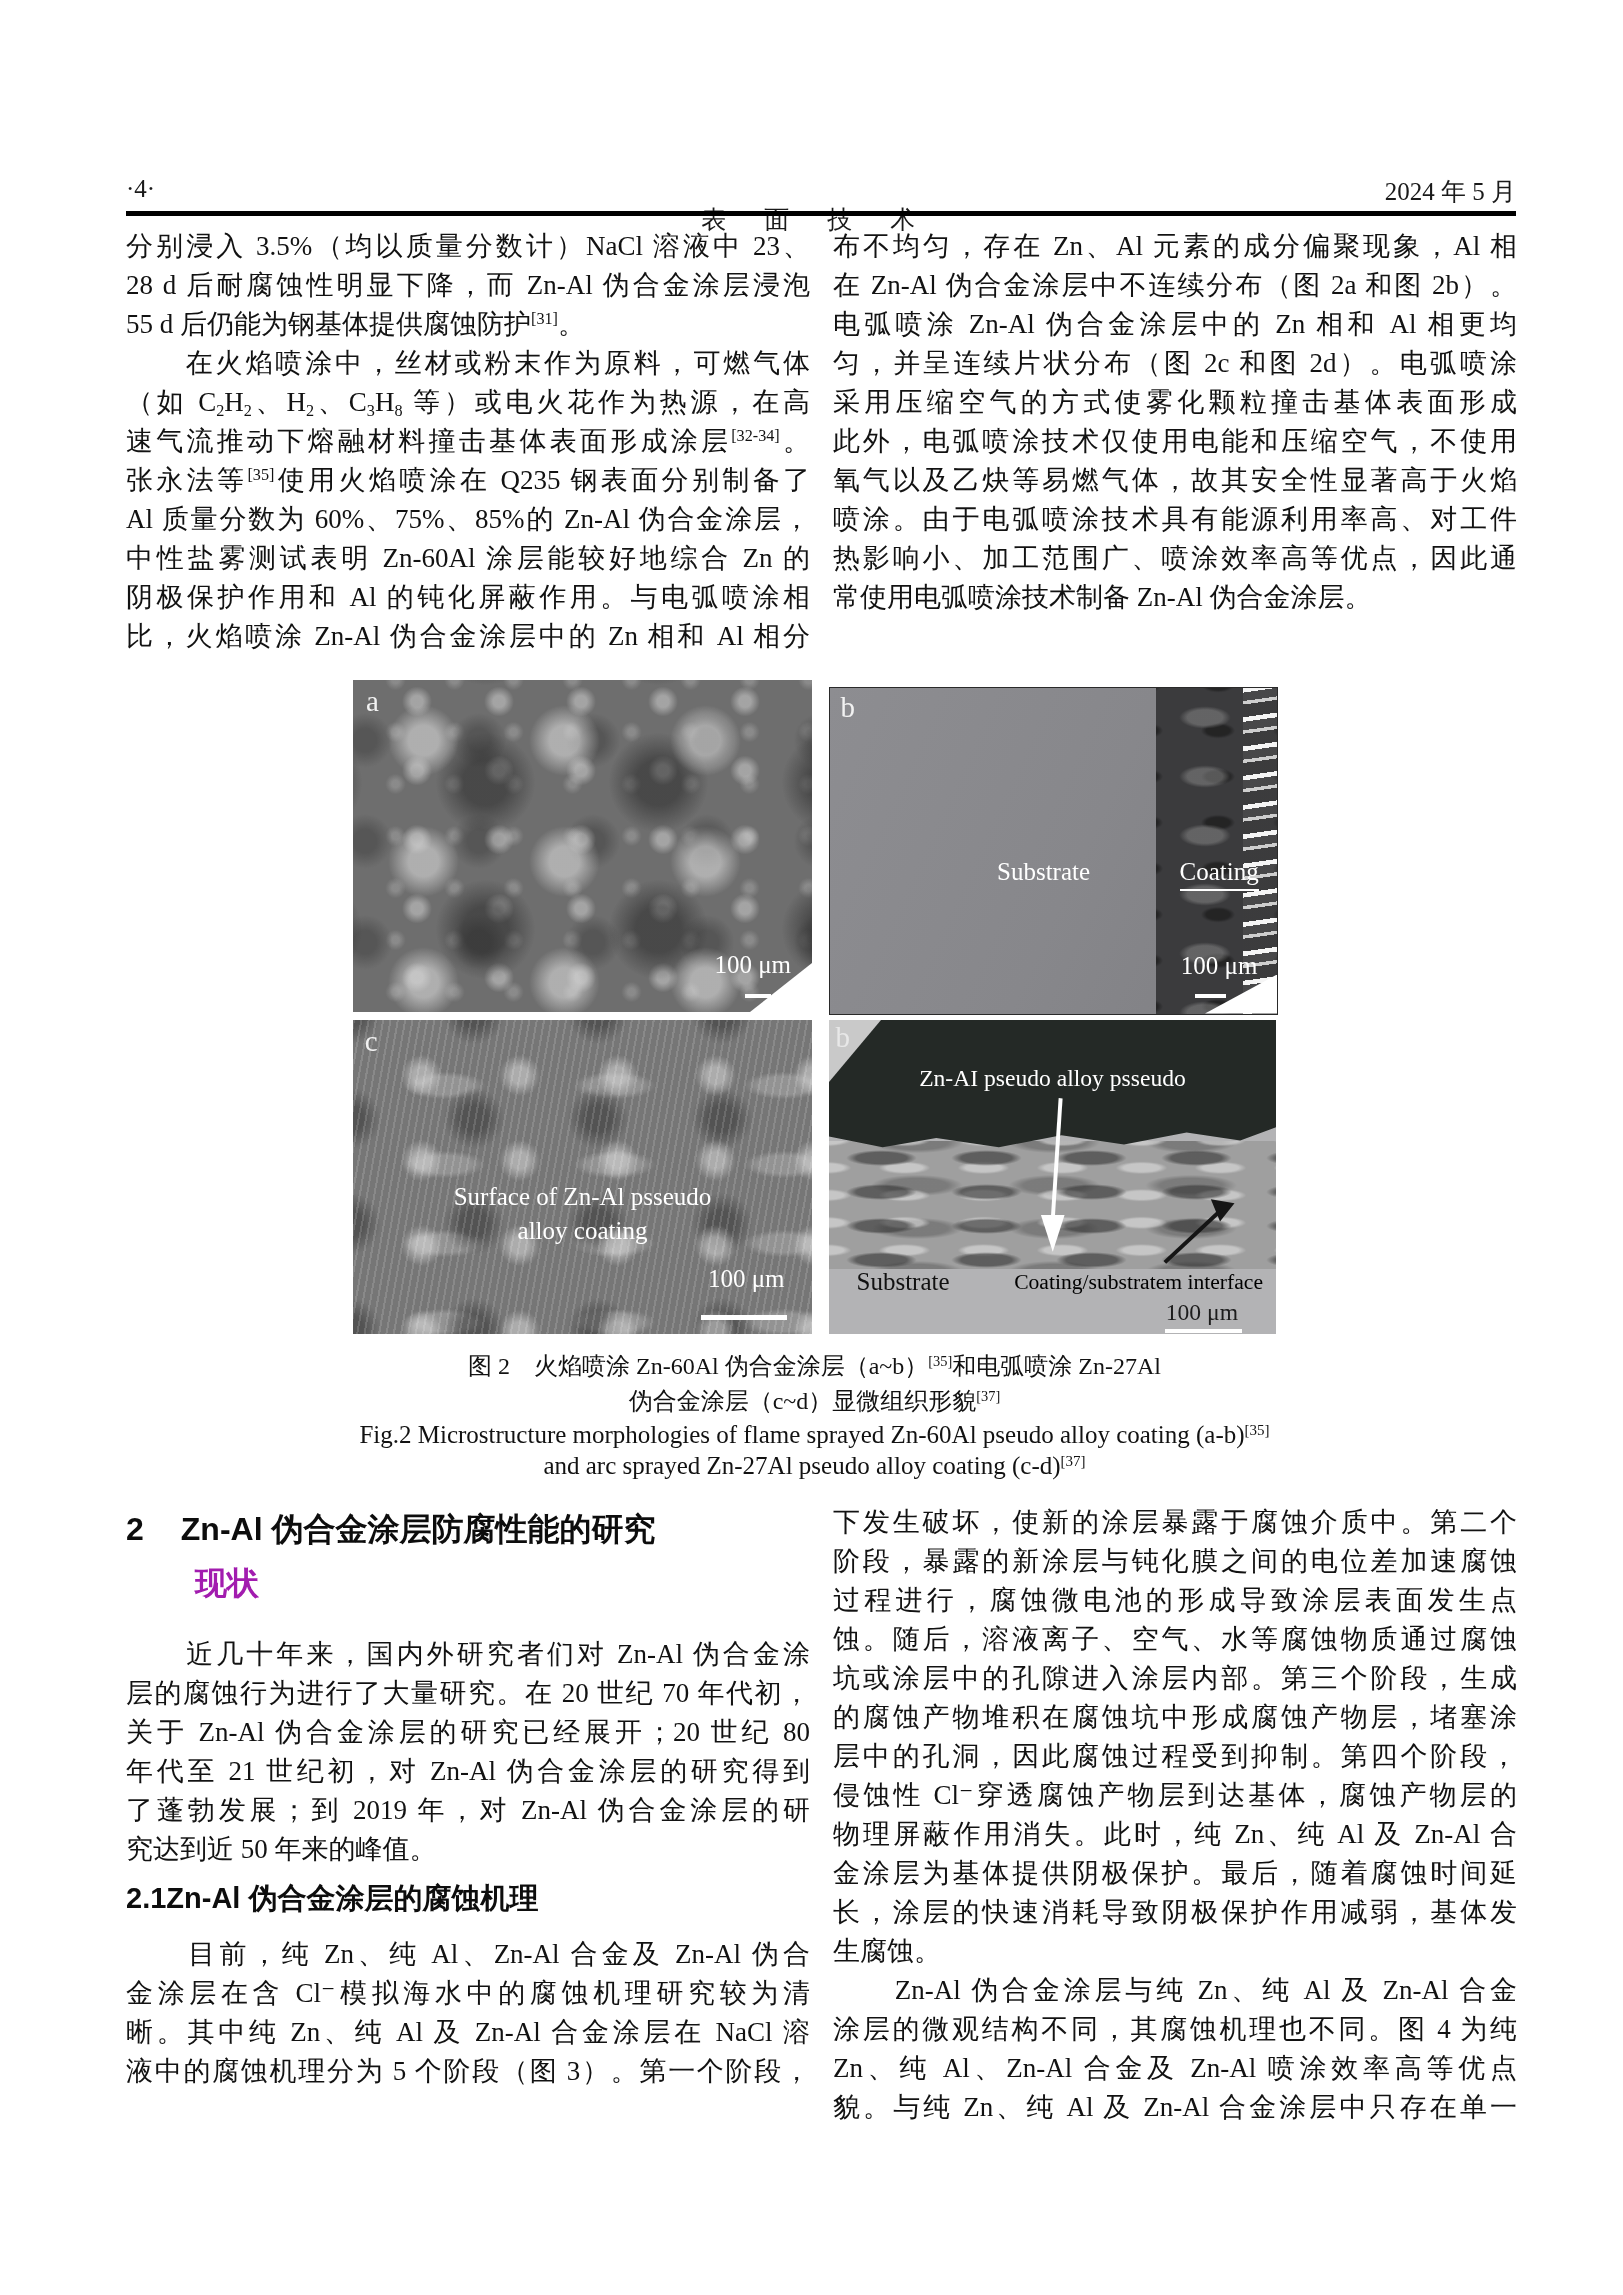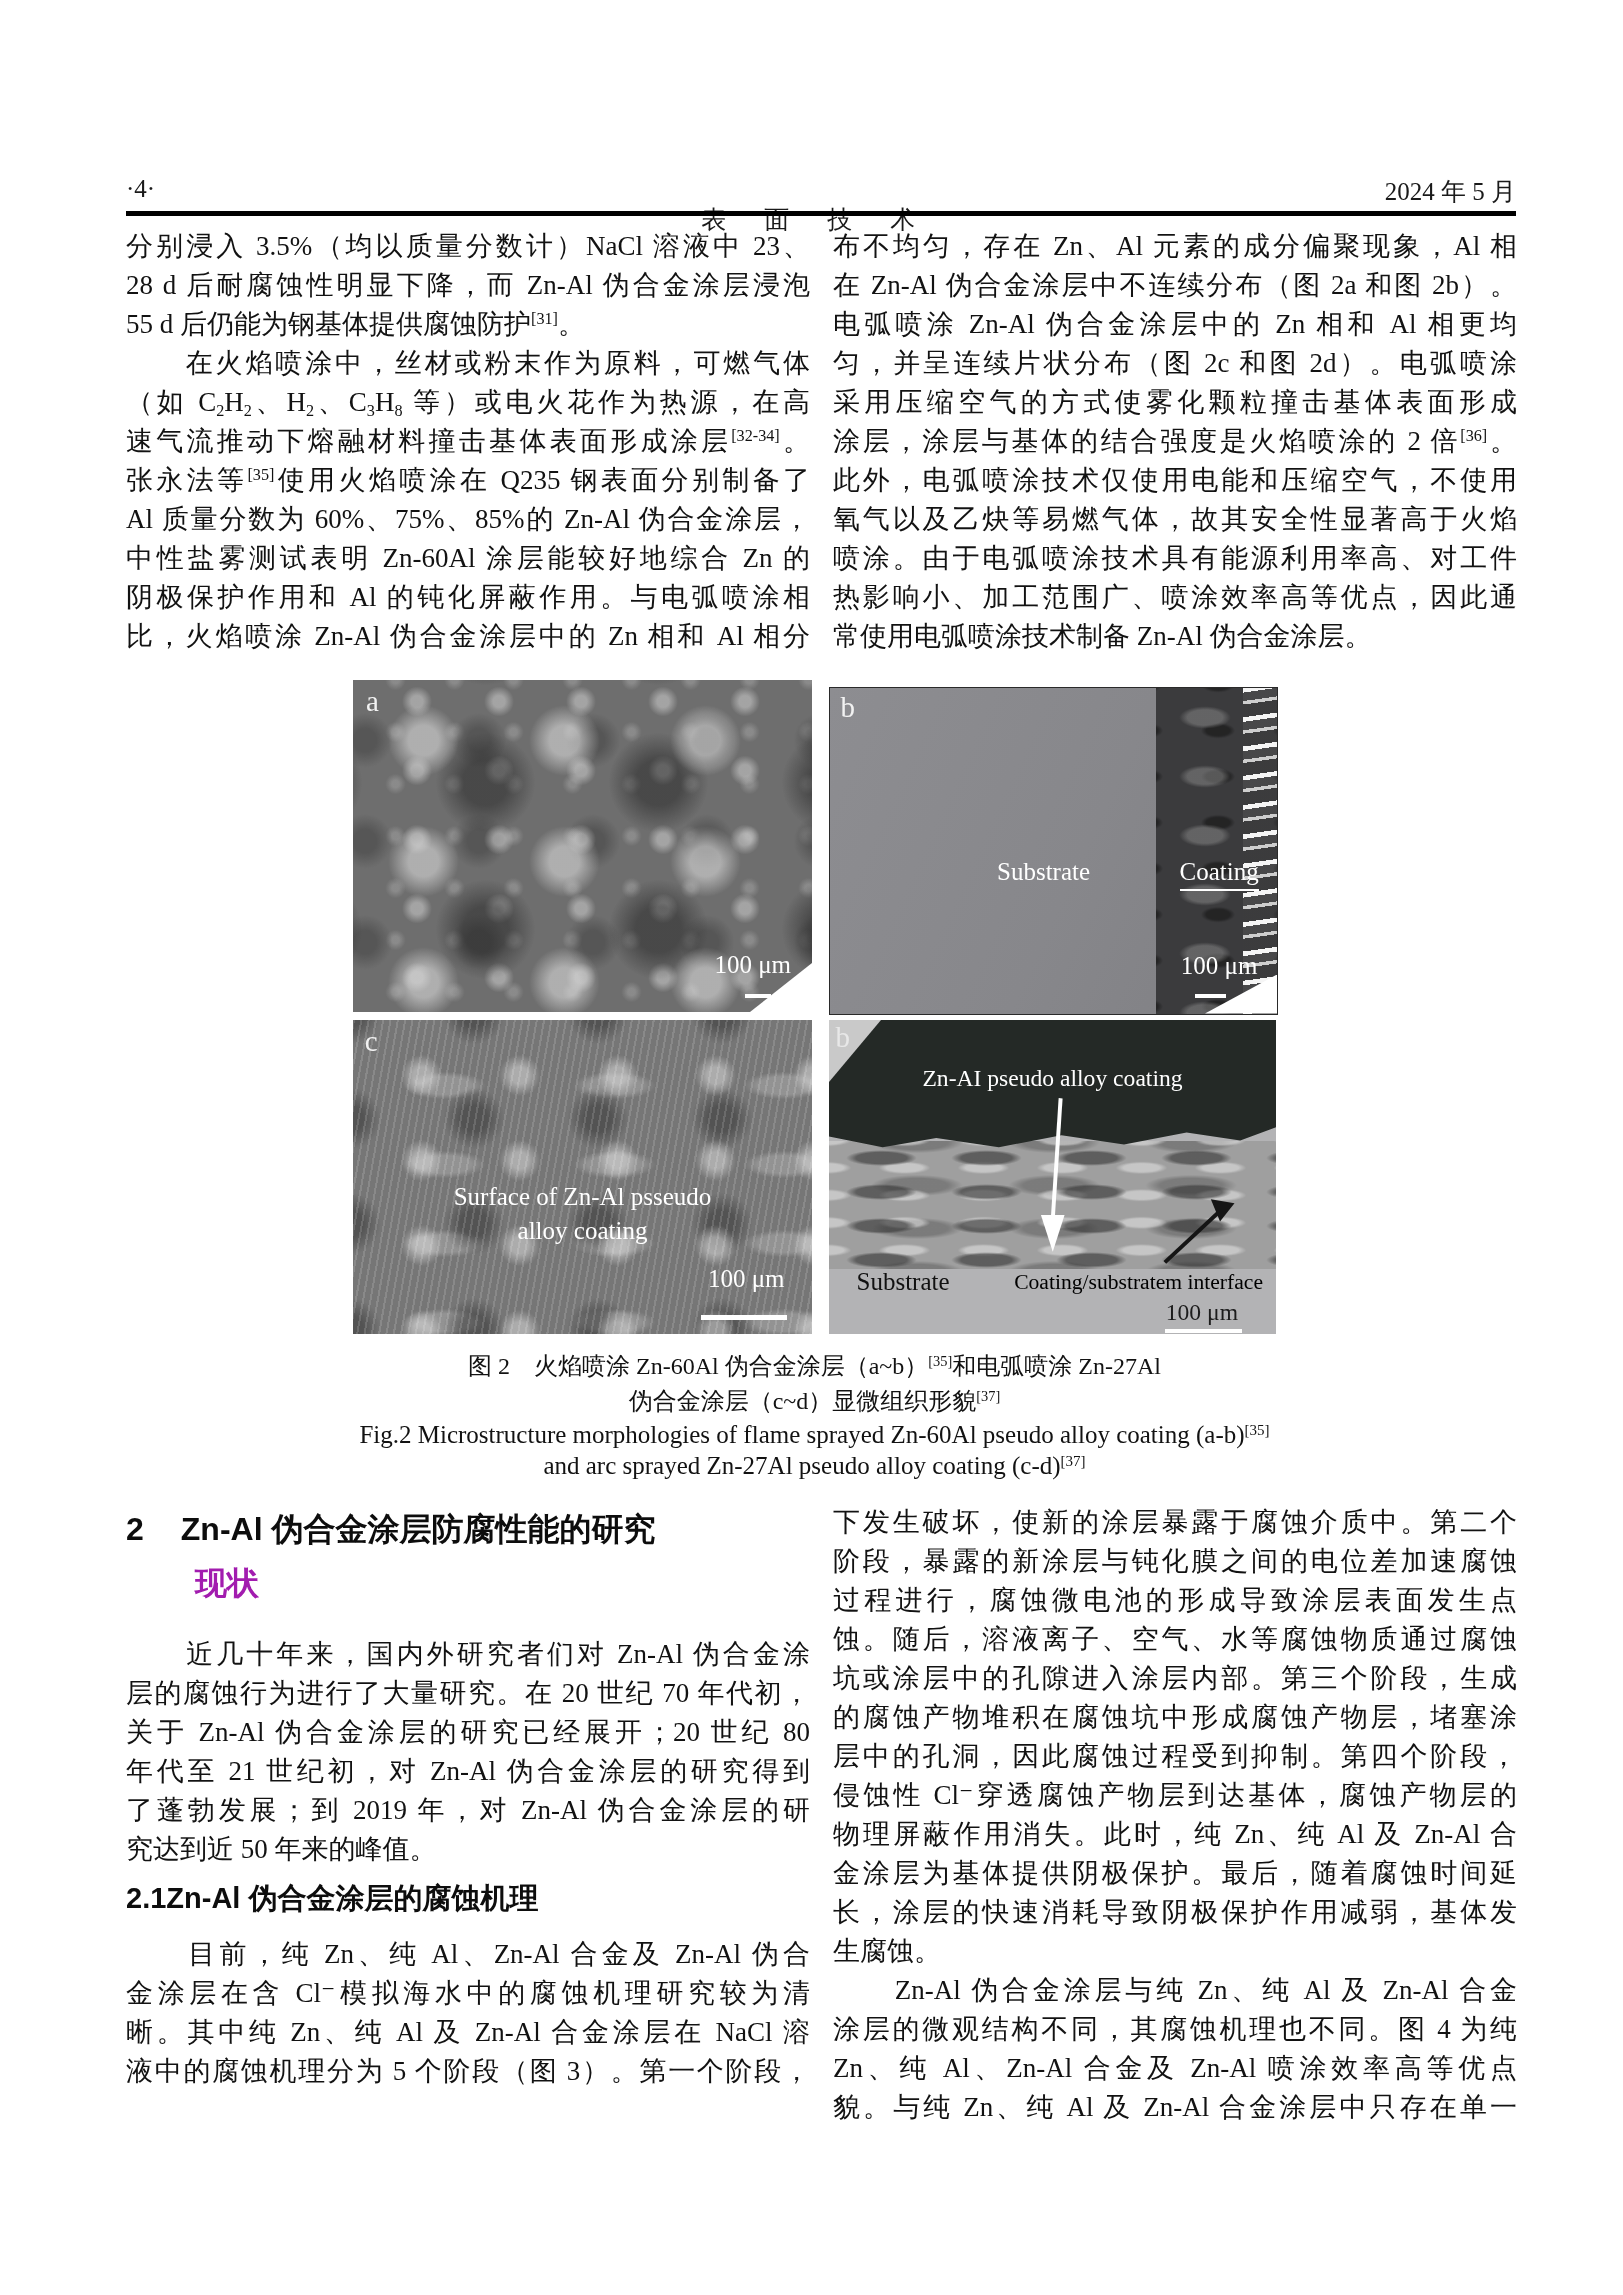--- a/index.html
+++ b/index.html
@@ -99,21 +99,20 @@
     <div class="tl">阴极保护作用和 Al 的钝化屏蔽作用。与电弧喷涂相</div>
     <div class="tl">比，火焰喷涂 Zn-Al 伪合金涂层中的 Zn 相和 Al 相分</div>
   </div>
 
   <div class="col" style="left:833px;top:227px;">
     <div class="tl">布不均匀，存在 Zn、Al 元素的成分偏聚现象，Al 相</div>
     <div class="tl">在 Zn-Al 伪合金涂层中不连续分布（图 2a 和图 2b）。</div>
     <div class="tl">电弧喷涂 Zn-Al 伪合金涂层中的 Zn 相和 Al 相更均</div>
     <div class="tl">匀，并呈连续片状分布（图 2c 和图 2d）。电弧喷涂</div>
     <div class="tl">采用压缩空气的方式使雾化颗粒撞击基体表面形成</div>
-    <div class="tl">涂层，涂层与基体的结合强度是火焰喷涂的 2 倍<sup>[36]</sup>。</div>
     <div class="tl">此外，电弧喷涂技术仅使用电能和压缩空气，不使用</div>
     <div class="tl">氧气以及乙炔等易燃气体，故其安全性显著高于火焰</div>
     <div class="tl">喷涂。由于电弧喷涂技术具有能源利用率高、对工件</div>
     <div class="tl">热影响小、加工范围广、喷涂效率高等优点，因此通</div>
     <div class="tl end">常使用电弧喷涂技术制备 Zn-Al 伪合金涂层。</div>
   </div>
 
   <div class="fig">
 
     <div class="panel sem-a" style="left:0;top:0;width:459px;height:332px;">
@@ -140,21 +139,21 @@
       <div class="ptext" style="left:0;right:0;top:196px;text-align:center;">alloy coating</div>
       <div class="scale" style="right:27.5px;bottom:41px;">100 μm</div>
       <div class="sbar" style="right:25px;bottom:14.4px;width:86px;height:4.6px;"></div>
     </div>
 
     <div class="panel sem-d" style="left:476px;top:340px;width:447px;height:314px;">
       <div class="coatband"></div>
       <div class="epoxy"></div>
       <div class="corner-d"></div>
       <div class="plabel" style="left:6.5px;top:2.6px;color:#e8e8e8;">b</div>
-      <div class="ptext" style="left:0;right:0;top:43px;text-align:center;font-size:23.6px;">Zn-AI pseudo alloy coating</div>
+      <div class="ptext" style="left:0;right:0;top:43px;text-align:center;font-size:23.6px;">Zn-AI pseudo alloy psseudo</div>
       <svg class="abs" style="left:183px;top:73px;" width="92" height="164" viewBox="0 0 140 250">
         <line x1="74" y1="8" x2="62" y2="192" stroke="#ffffff" stroke-width="6"></line>
         <polygon points="44,186 80,186 62,242" fill="#ffffff"></polygon>
       </svg>
       <div class="ptext dk" style="left:27.5px;bottom:37px;color:#111;">Substrate</div>
       <div class="ptext dk" style="right:13px;bottom:37px;color:#000000;font-size:21.6px;">Coating/substratem interface</div>
       <svg class="abs" style="right:31px;bottom:65px;" width="92" height="79" viewBox="0 0 140 120">
         <line x1="18" y1="110" x2="104" y2="30" stroke="#151515" stroke-width="6"></line>
         <polygon points="88,14 124,20 102,48" fill="#151515"></polygon>
       </svg>

